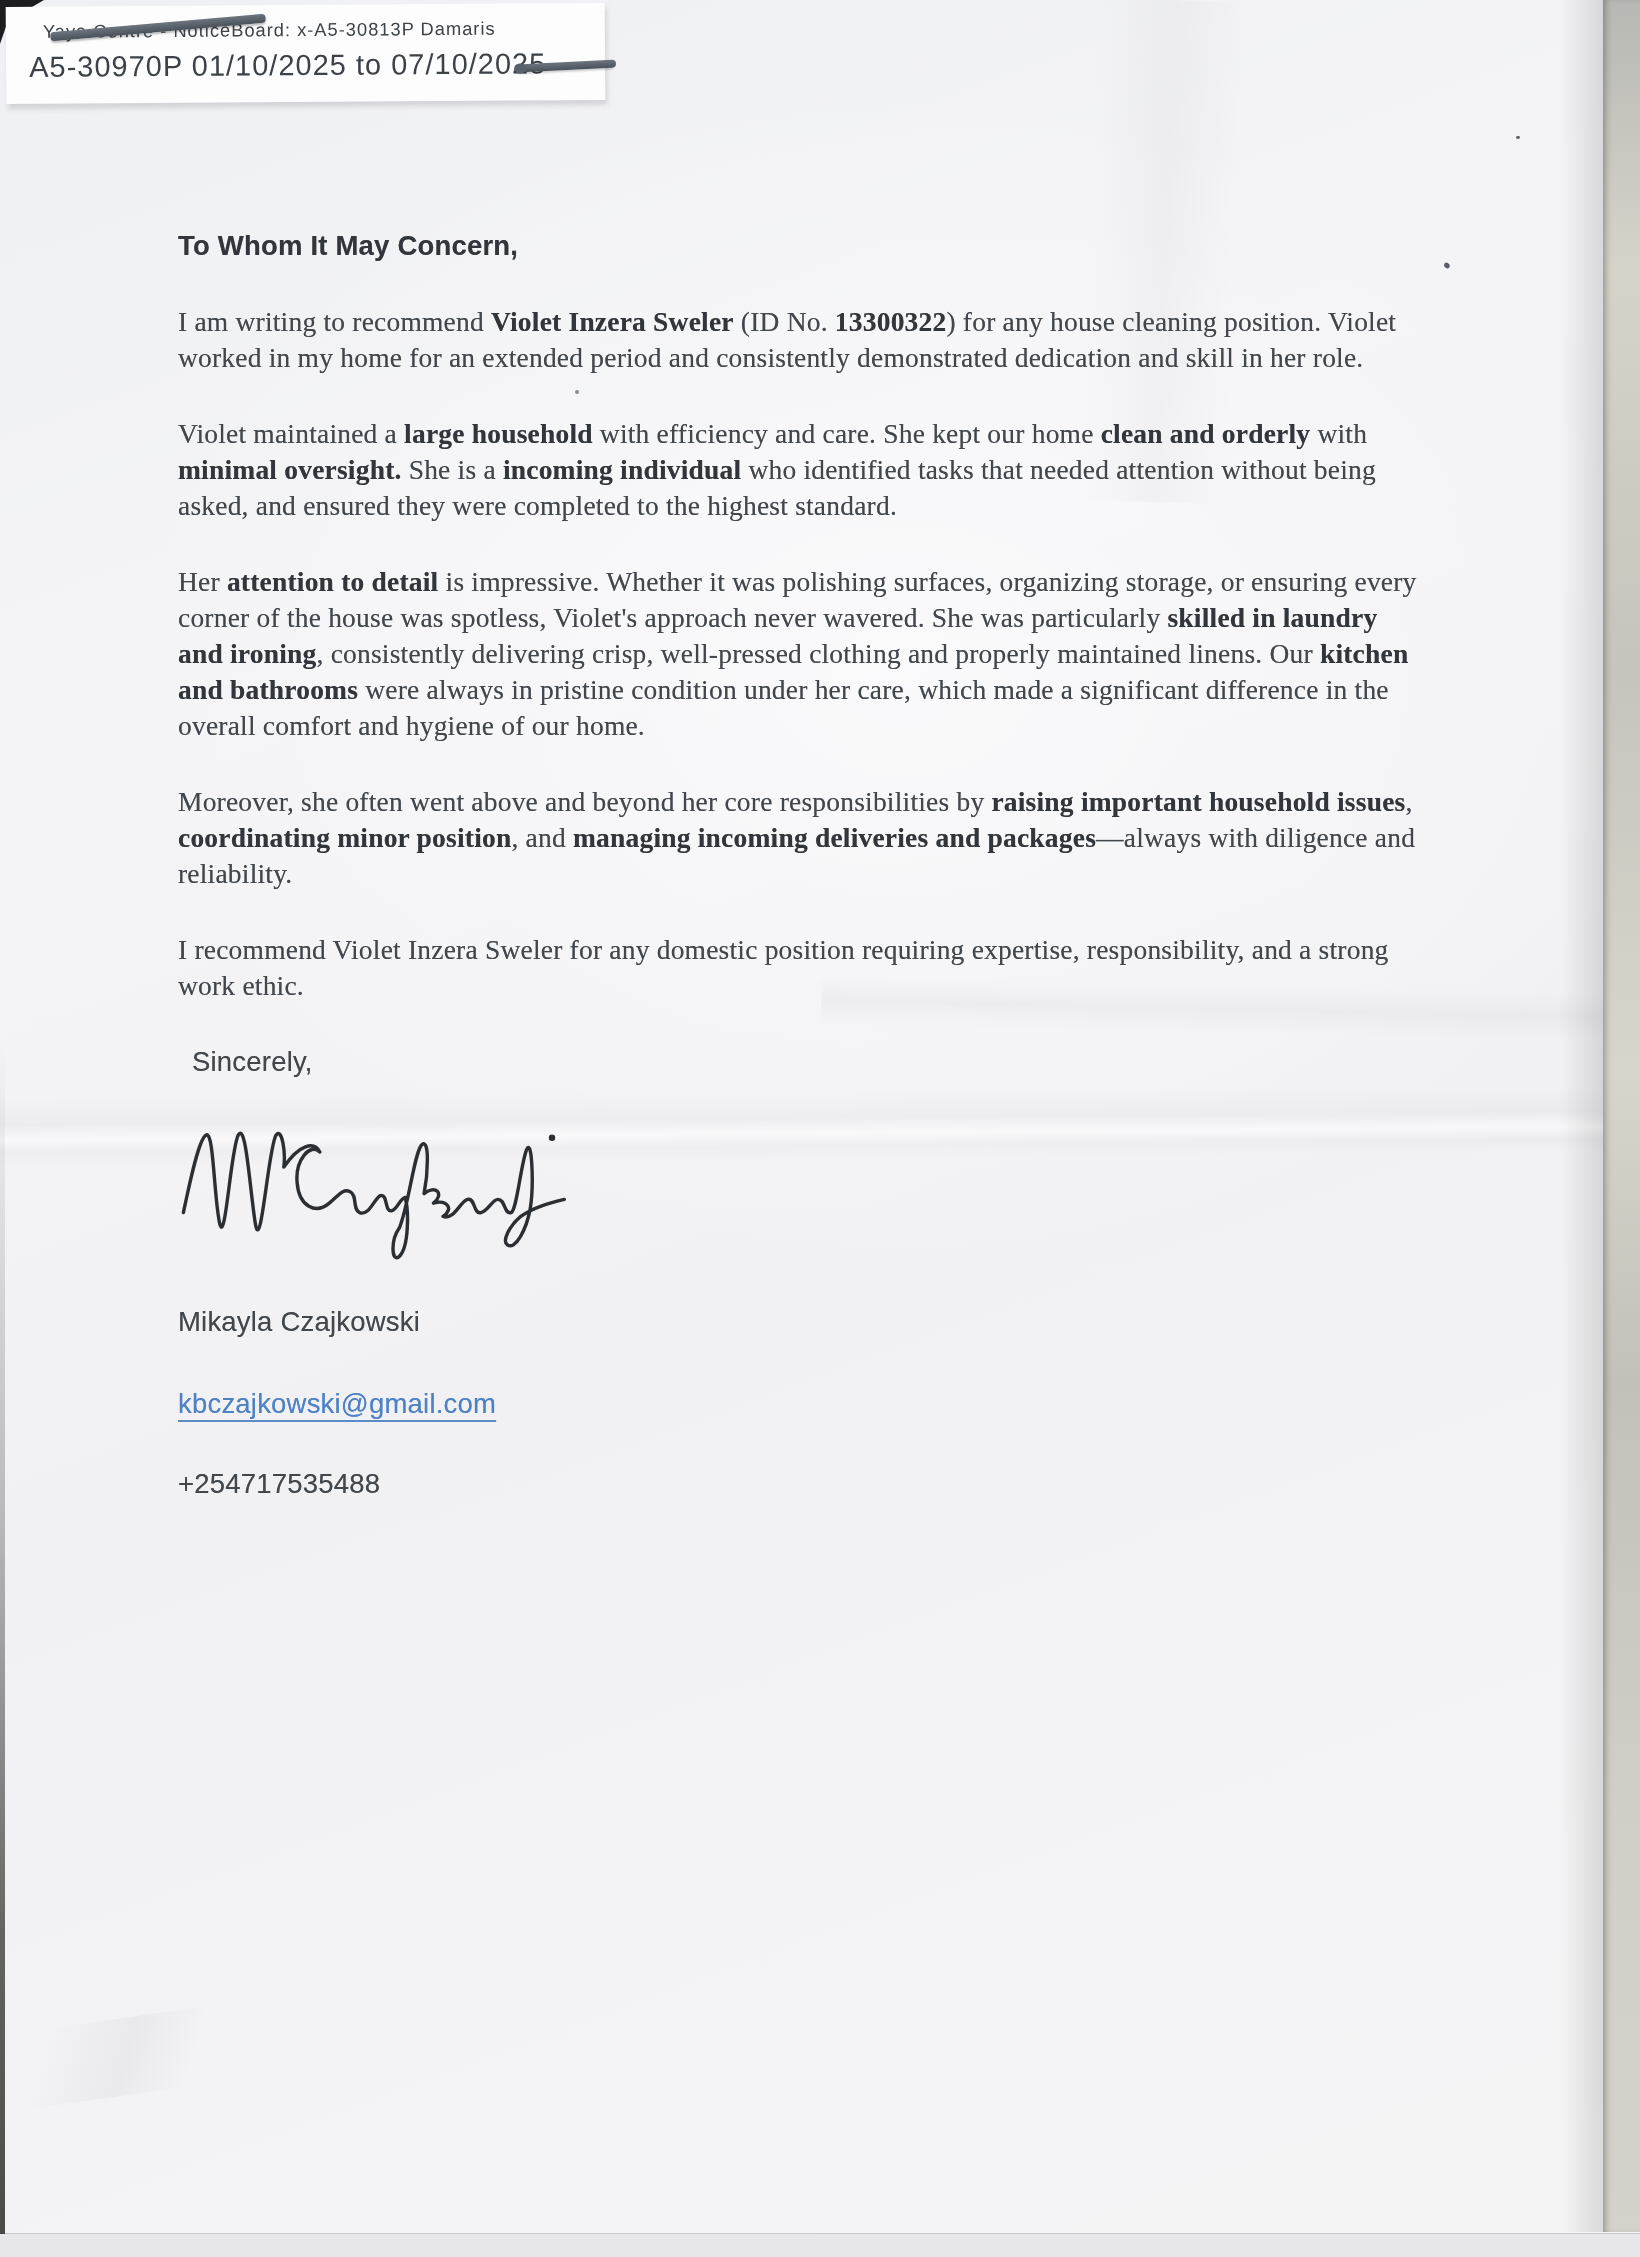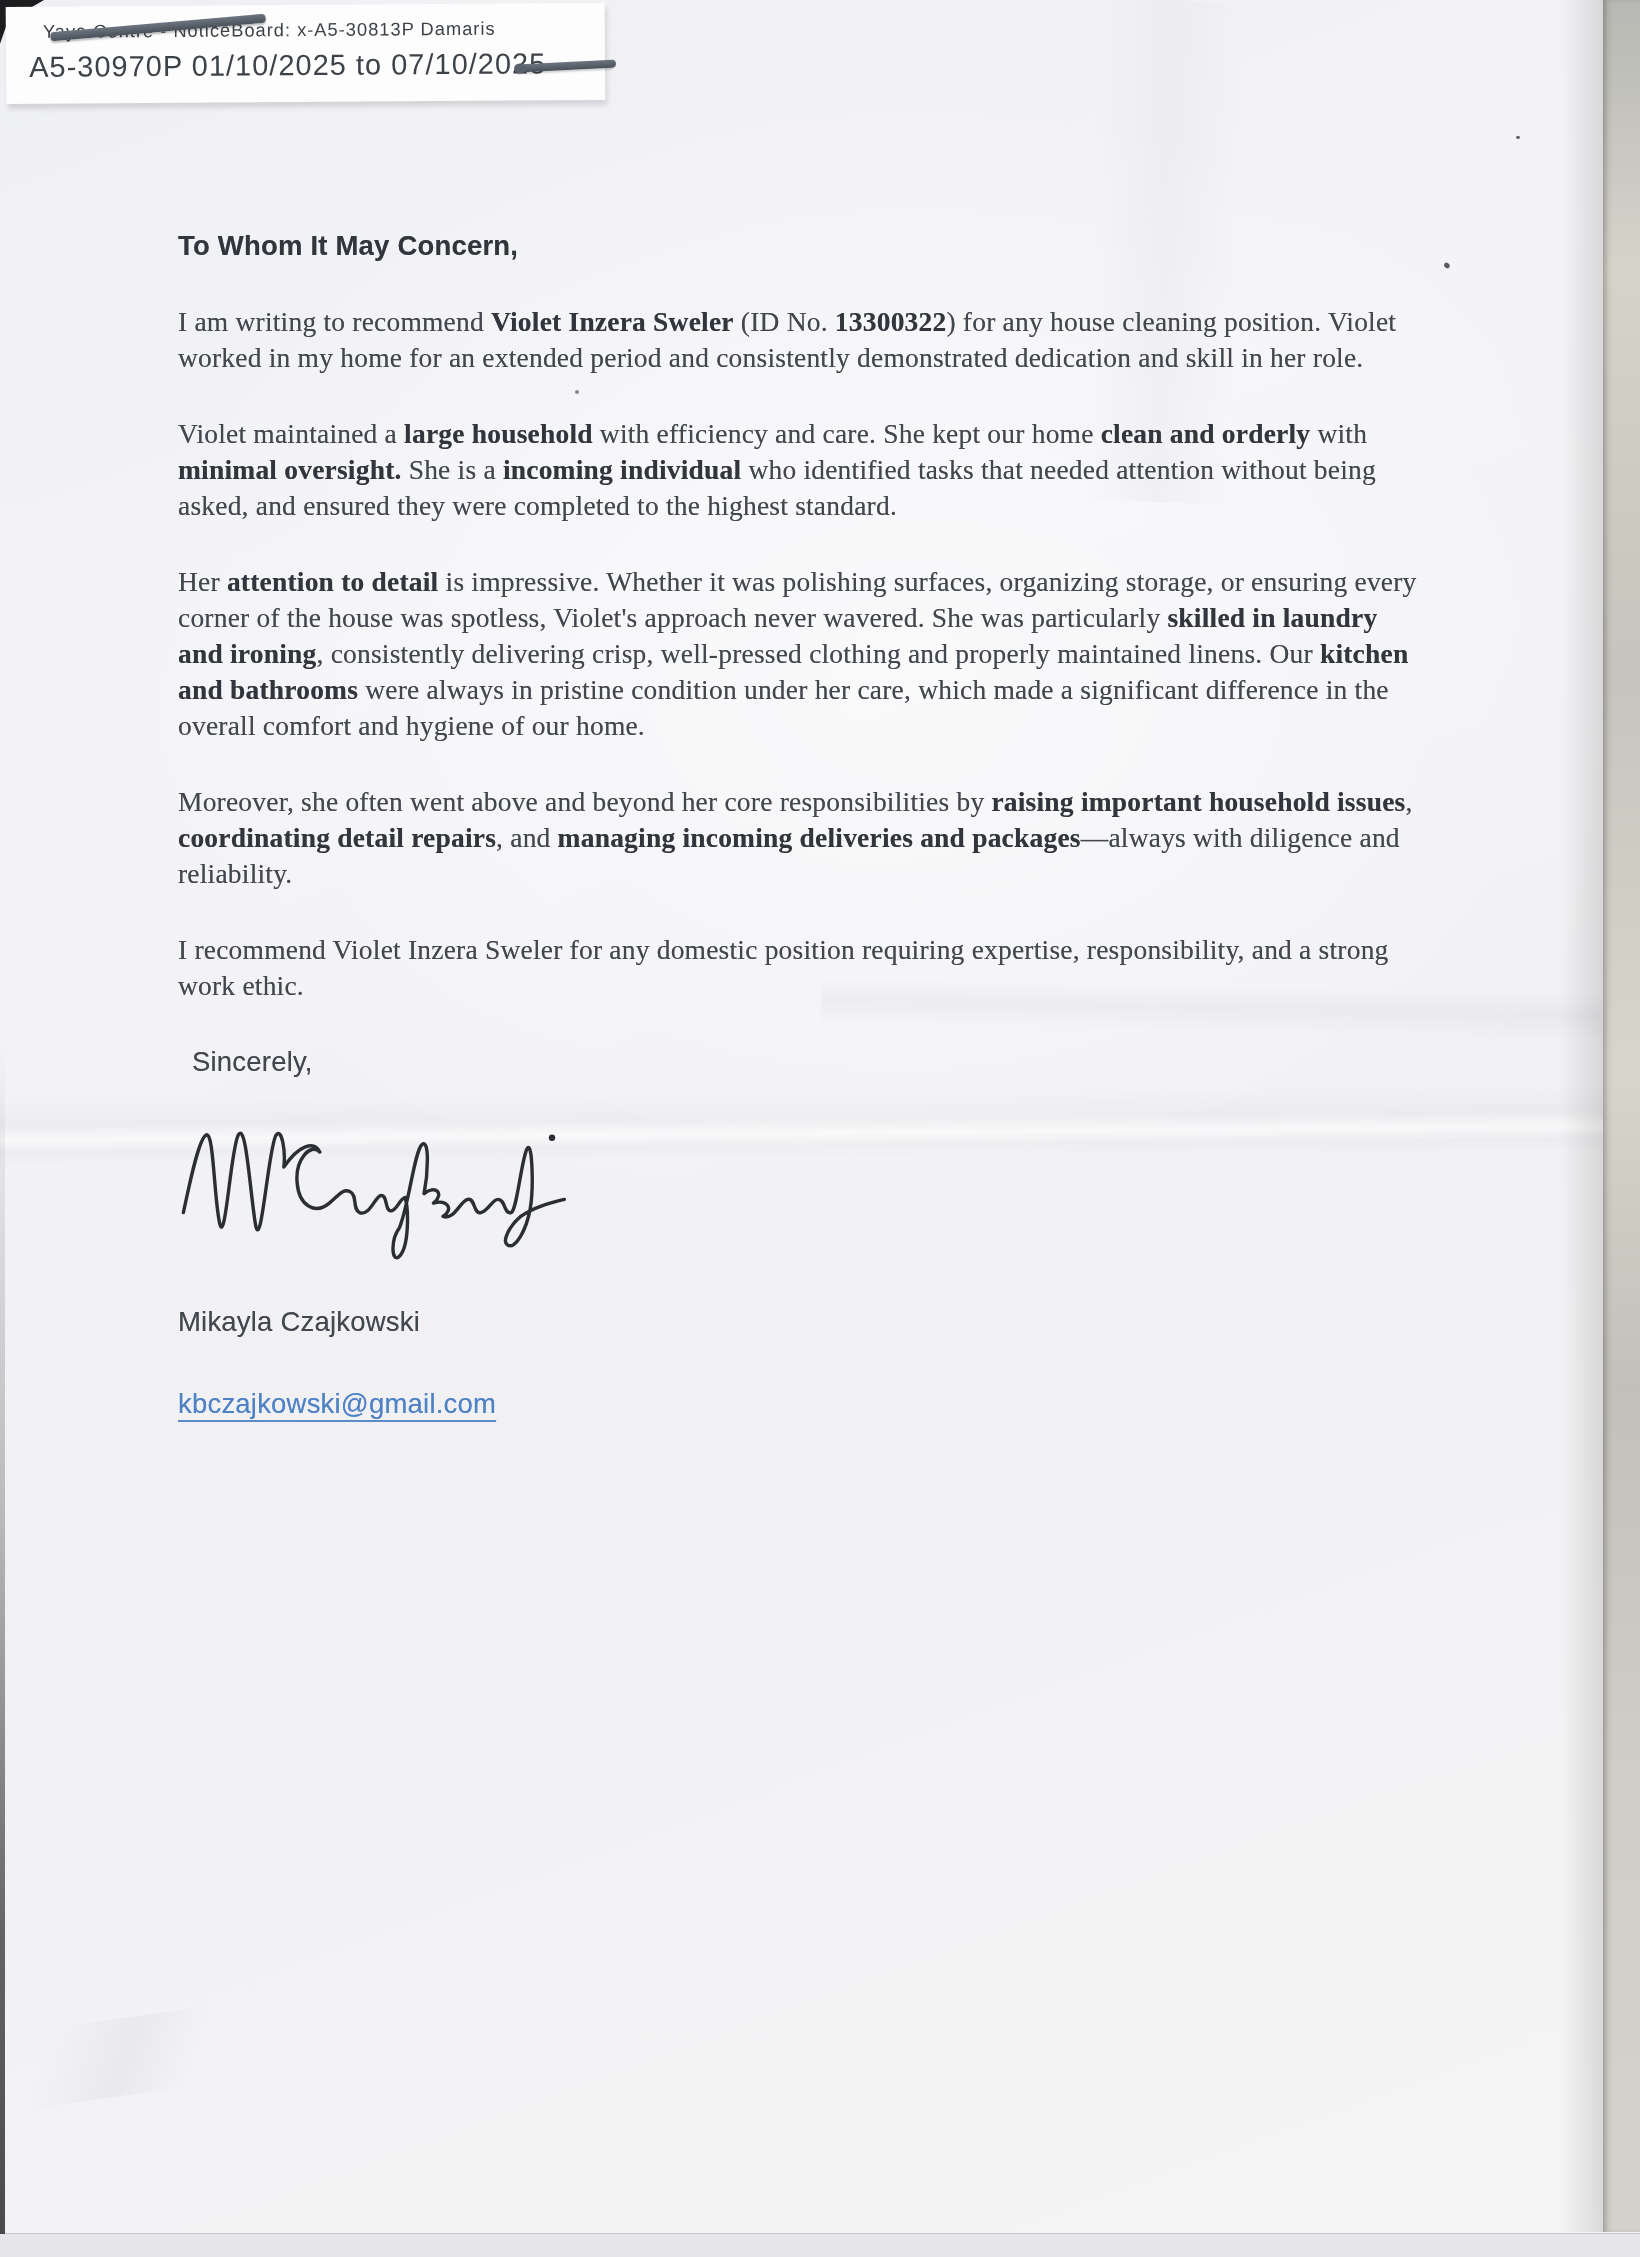--- a/index.html
+++ b/index.html
@@ -190,21 +190,21 @@
   <div class="staple staple-right"></div>
 
   <div class="content">
 
     <div class="salutation">To Whom It May Concern,</div>
 
     <div>
         <p class="para"><span>I am writing to recommend </span><b>Violet Inzera Sweler</b><span> (ID No. </span><b>13300322</b><span>) for any house cleaning position. Violet worked in my home for an extended period and consistently demonstrated dedication and skill in her role.</span></p>
         <p class="para"><span>Violet maintained a </span><b>large household</b><span> with efficiency and care. She kept our home </span><b>clean and orderly</b><span> with </span><b>minimal oversight.</b><span> She is a </span><b>incoming individual</b><span> who identified tasks that needed attention without being asked, and ensured they were completed to the highest standard.</span></p>
         <p class="para"><span>Her </span><b>attention to detail</b><span> is impressive. Whether it was polishing surfaces, organizing storage, or ensuring every corner of the house was spotless, Violet's approach never wavered. She was particularly </span><b>skilled in laundry and ironing</b><span>, consistently delivering crisp, well-pressed clothing and properly maintained linens. Our </span><b>kitchen and bathrooms</b><span> were always in pristine condition under her care, which made a significant difference in the overall comfort and hygiene of our home.</span></p>
-        <p class="para"><span>Moreover, she often went above and beyond her core responsibilities by </span><b>raising important household issues</b><span>, </span><b>coordinating detail repairs</b><span>, and </span><b>managing incoming deliveries and packages</b><span>—always with diligence and reliability.</span></p>
+        <p class="para"><span>Moreover, she often went above and beyond her core responsibilities by </span><b>raising important household issues</b><span>, </span><b>coordinating minor position</b><span>, and </span><b>managing incoming deliveries and packages</b><span>—always with diligence and reliability.</span></p>
         <p class="para"><span>I recommend Violet Inzera Sweler for any domestic position requiring expertise, responsibility, and a strong work ethic.</span></p>
       </div>
 
     <div class="closing">Sincerely,</div>
 
     <div class="signature-wrap">
       <svg viewBox="0 0 420 172" xmlns="http://www.w3.org/2000/svg">
         <path d="M 12 112
              C 18 84 28 34 36 30
              C 44 26 44 92 50 122
@@ -238,16 +238,17 @@
         <circle cx="401" cy="33" r="3.4" fill="#2b2e33"></circle>
       </svg>
     </div>
 
     <div class="signer-name">Mikayla Czajkowski</div>
 
     <div class="email-row">
       <span class="email-link">kbczajkowski@gmail.com</span>
     </div>
 
+    <div class="phone-row">+254717535488</div>
 
   </div>
 </div>
 
 
 </body></html>

